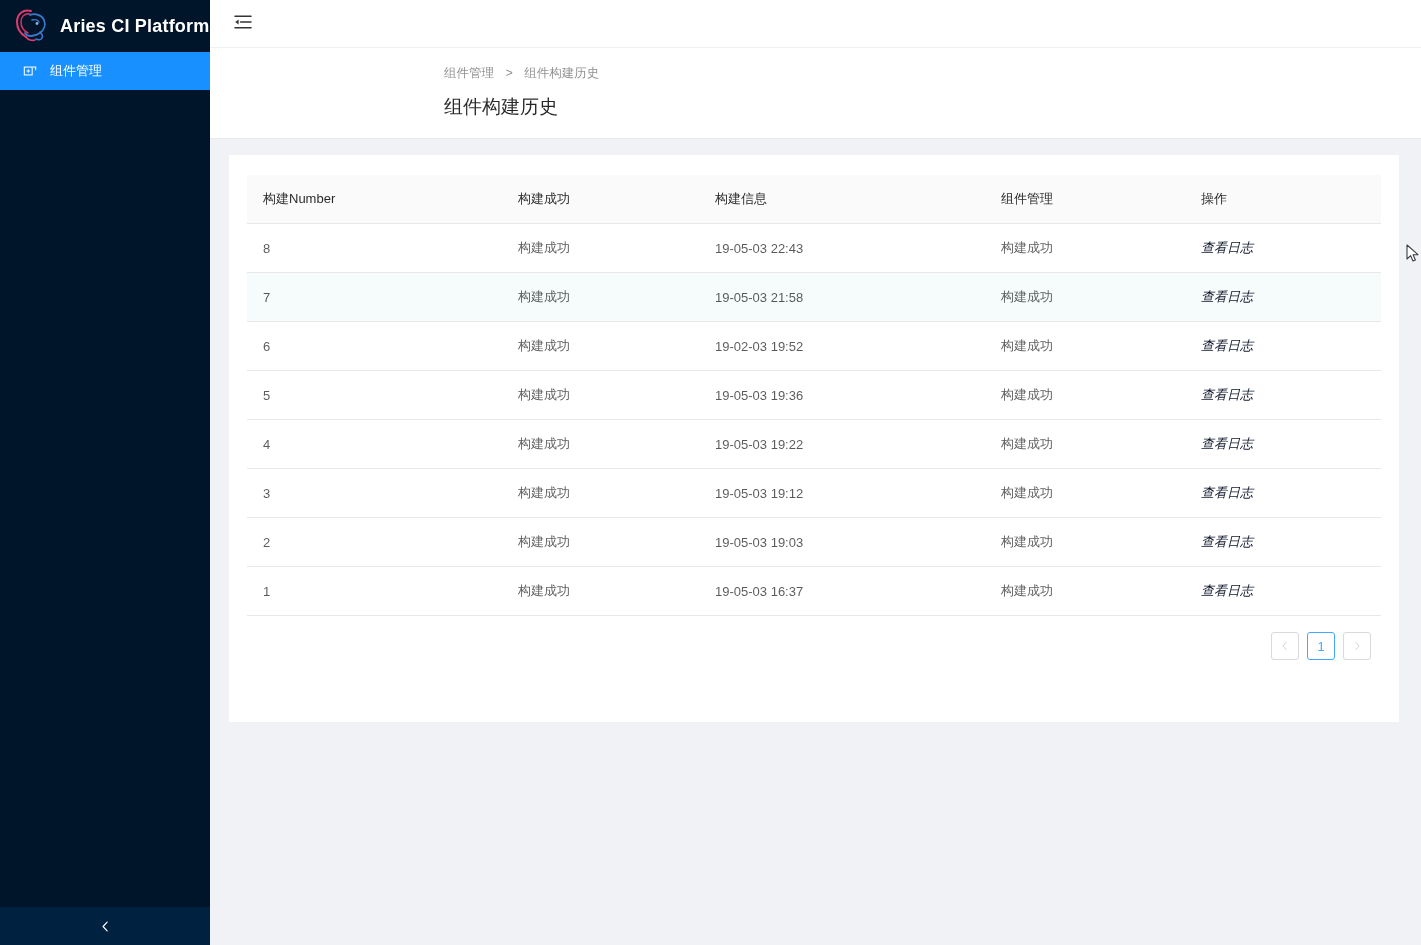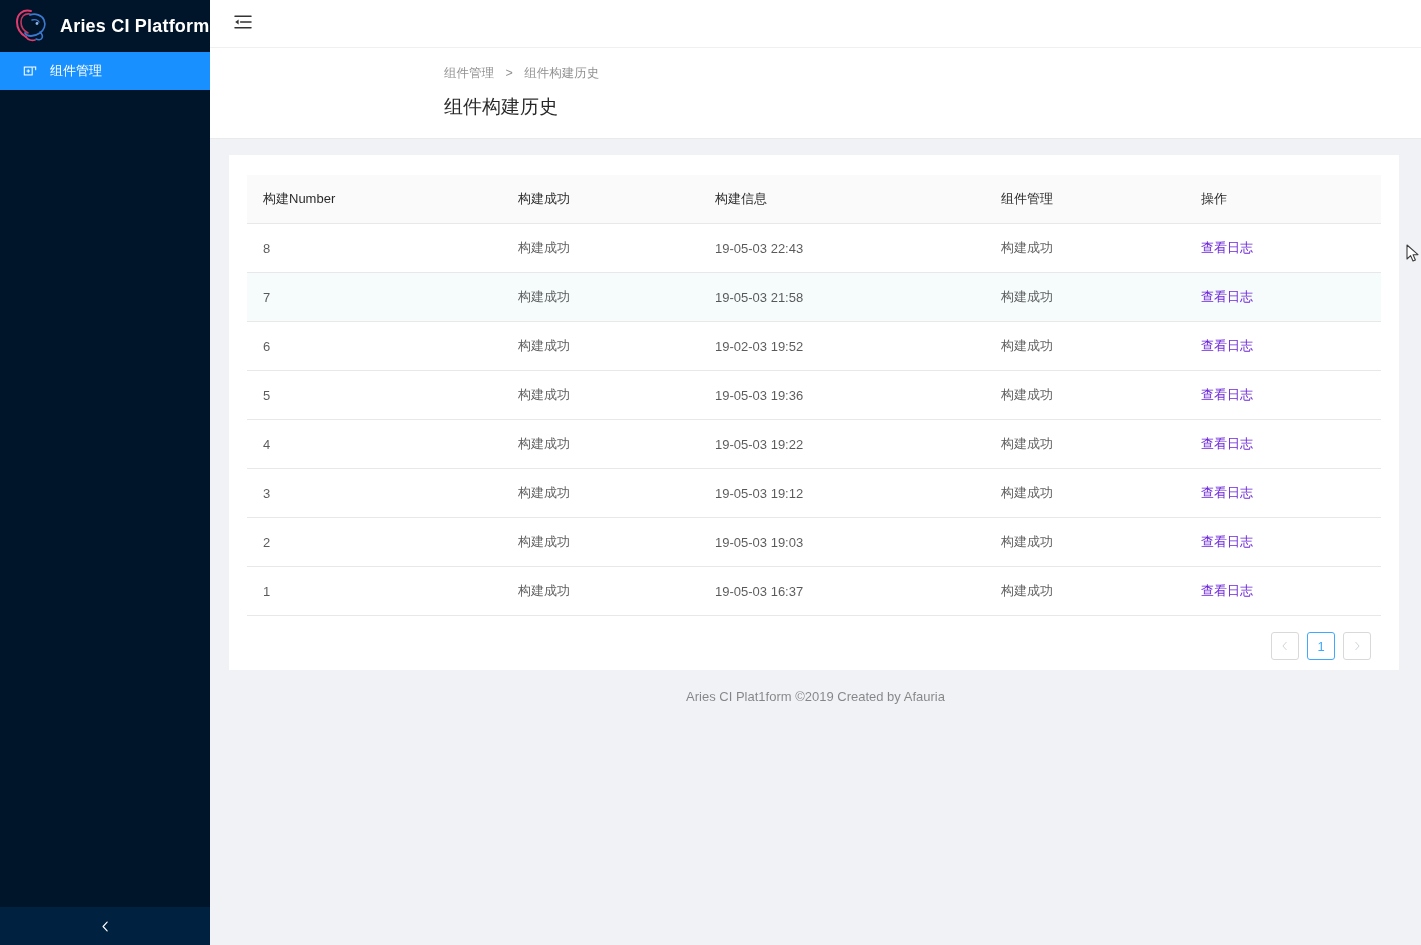--- a/index.html
+++ b/index.html
@@ -117,21 +117,21 @@
     font-size: 13px;
     color: rgba(0,0,0,0.65);
     white-space: nowrap;
   }
   table.build-table tbody tr.hovered td { background: #f6fbfb; }
   .col-num  { width: 255px; }
   .col-stat { width: 197px; }
   .col-time { width: 286px; }
   .col-info { width: 200px; }
   .col-act  { width: auto; }
-  .log-link { color: #6d28d9; cursor: pointer; text-decoration: none; }
+  .log-link { color: #0f172a; cursor: pointer; text-decoration: none; font-style: italic; }
 
   
   .pager {
     display: flex; justify-content: flex-end; align-items: center;
     padding: 16px 10px 0 0;
   }
   .pg-btn {
     width: 28px; height: 28px; margin-left: 8px;
     border: 1px solid #d9d9d9; border-radius: 3px;
     background: #ffffff;
@@ -318,23 +318,20 @@
               <svg viewBox="0 0 12 12" width="10" height="10" fill="none">
                 <path d="M4.5 1.5 L8.5 6 L4.5 10.5" stroke="currentColor" stroke-width="1.2" stroke-linecap="round" stroke-linejoin="round"></path>
               </svg>
             </span>
           </div>
         </div>
 
       </div>
     </div>
 
-    <footer class="footer">
-      <span>Aries CI Plat1form ©2019 Created by Afauria</span>
-    </footer>
 
     <div class="cursor">
       <svg width="14" height="20" viewBox="0 0 14 20">
         <path d="M1 1 L1 15 L4.6 11.6 L7 17 L9.4 16 L7.1 10.8 L12 10.6 Z" fill="#ffffff" stroke="#3c3c3c" stroke-width="1.1" stroke-linejoin="round"></path>
       </svg>
     </div>
 
   </section>
 </div>
 

